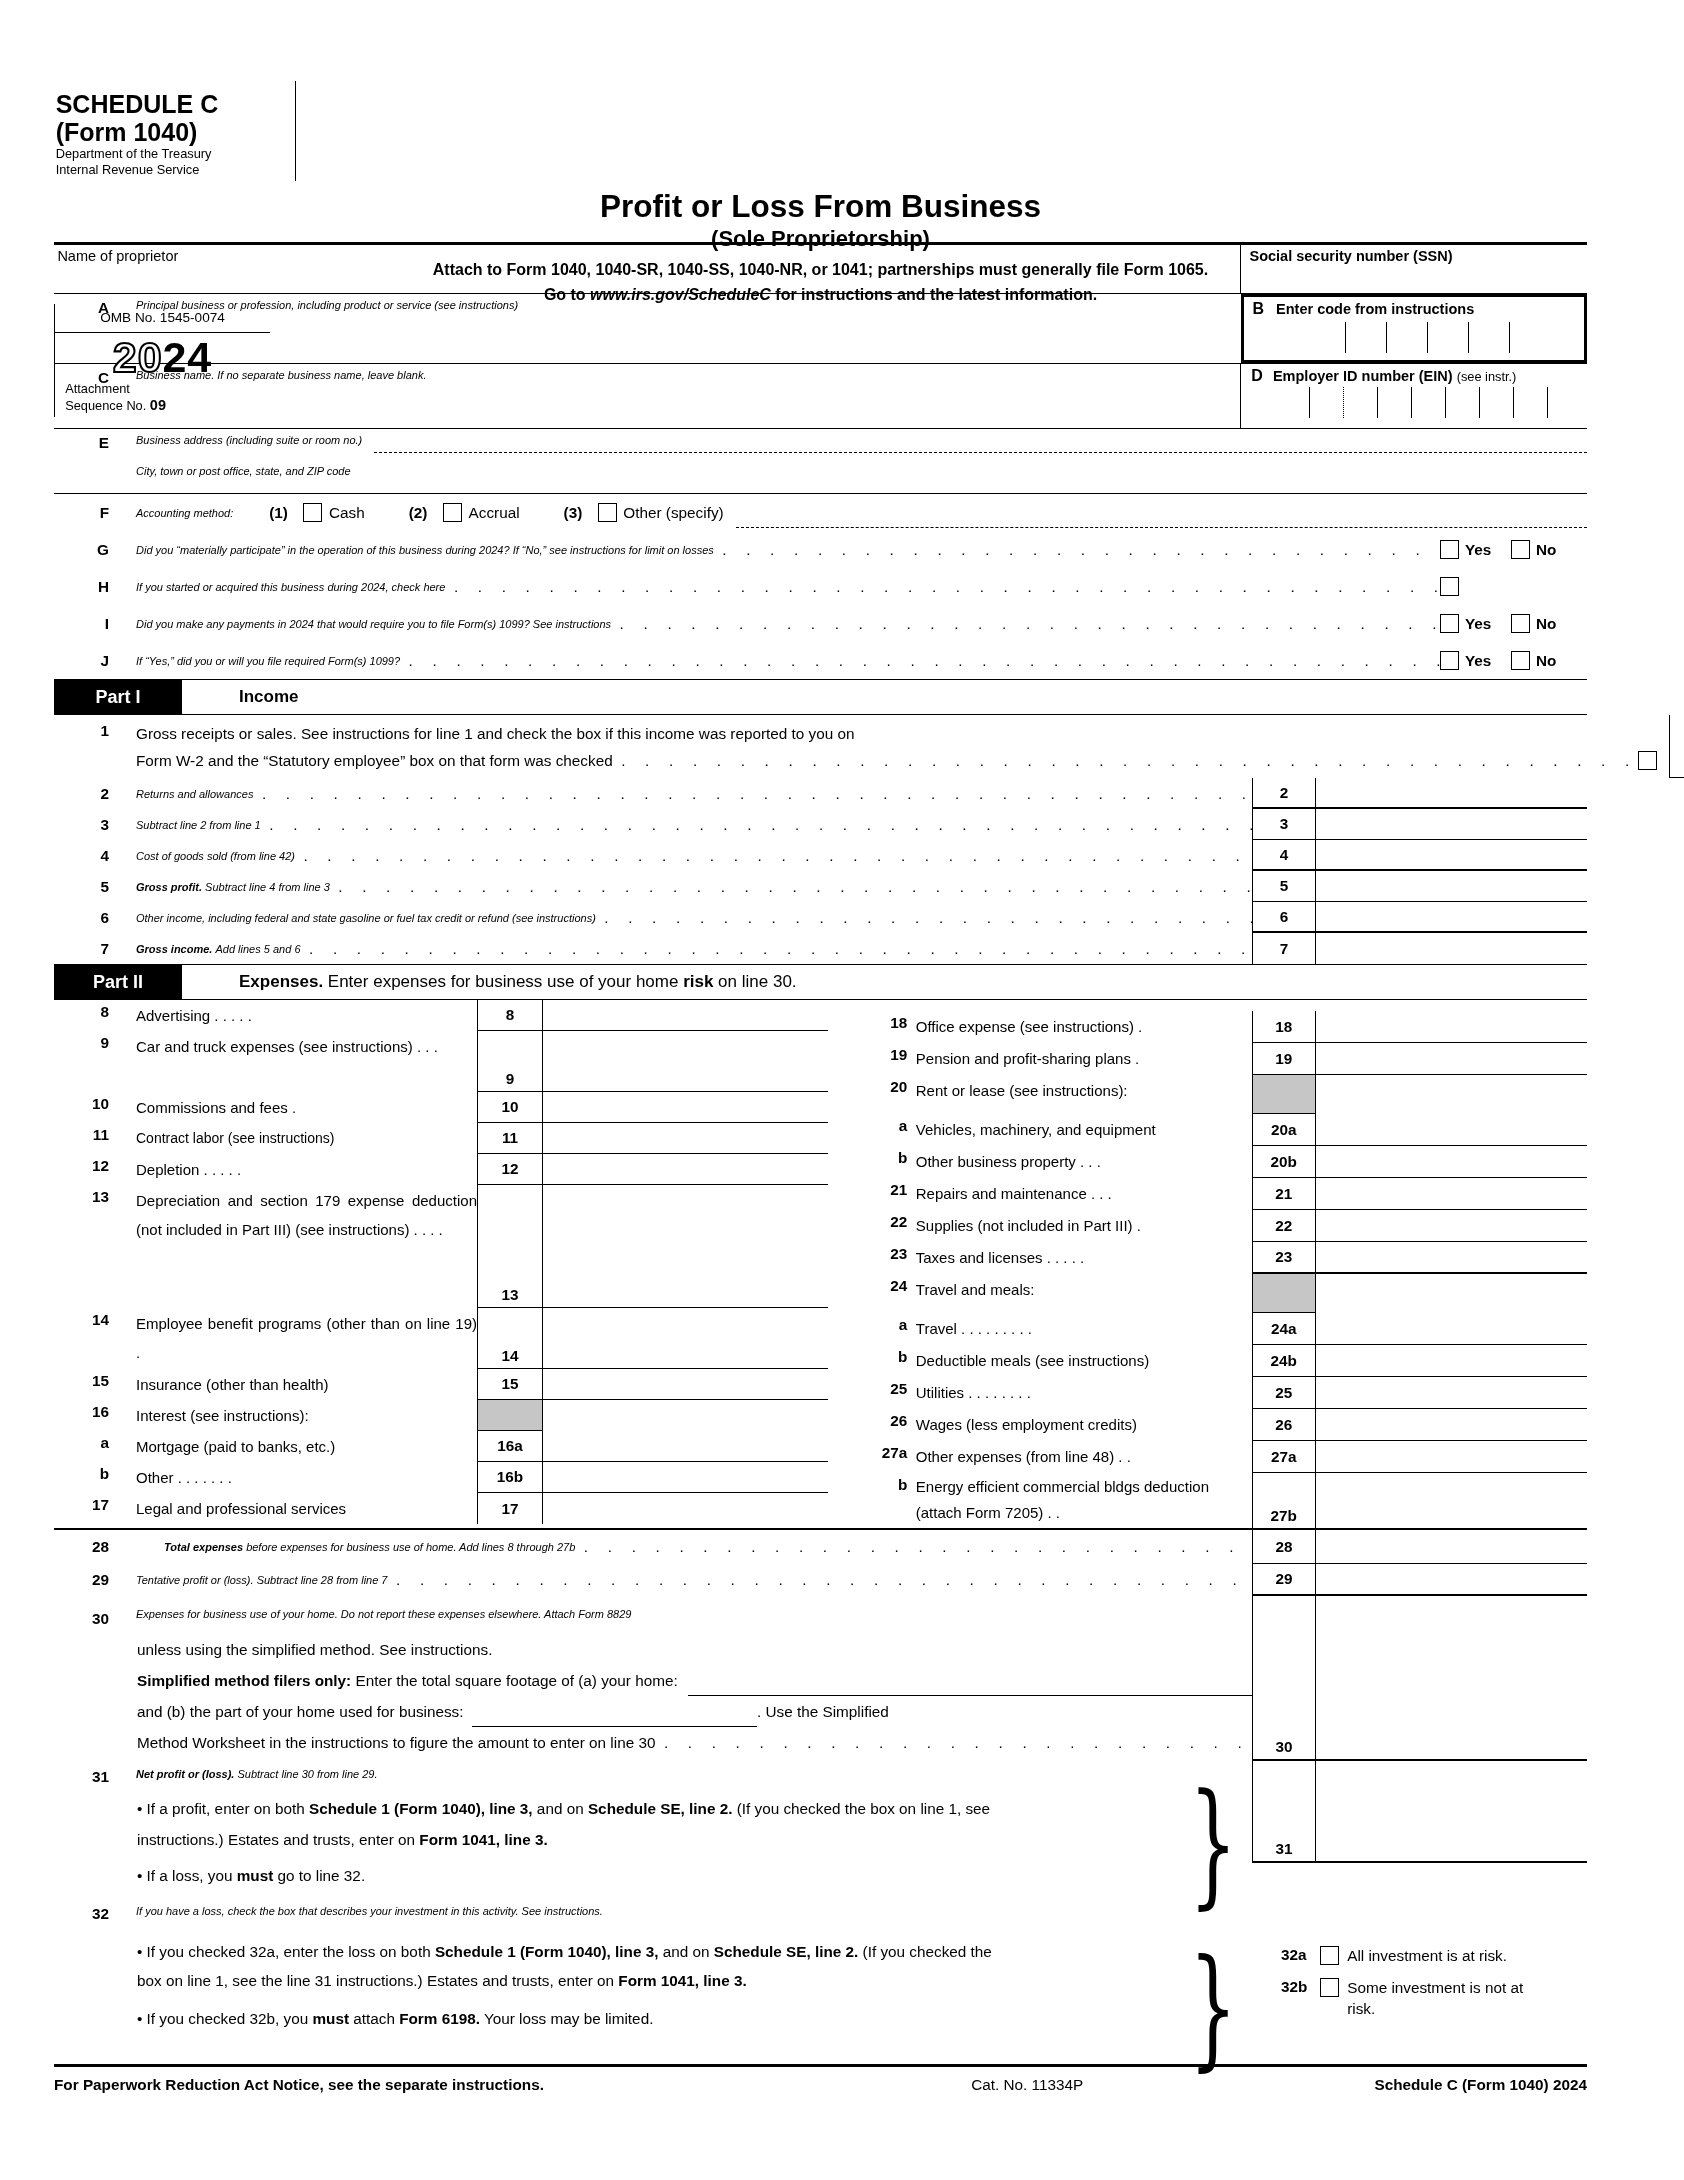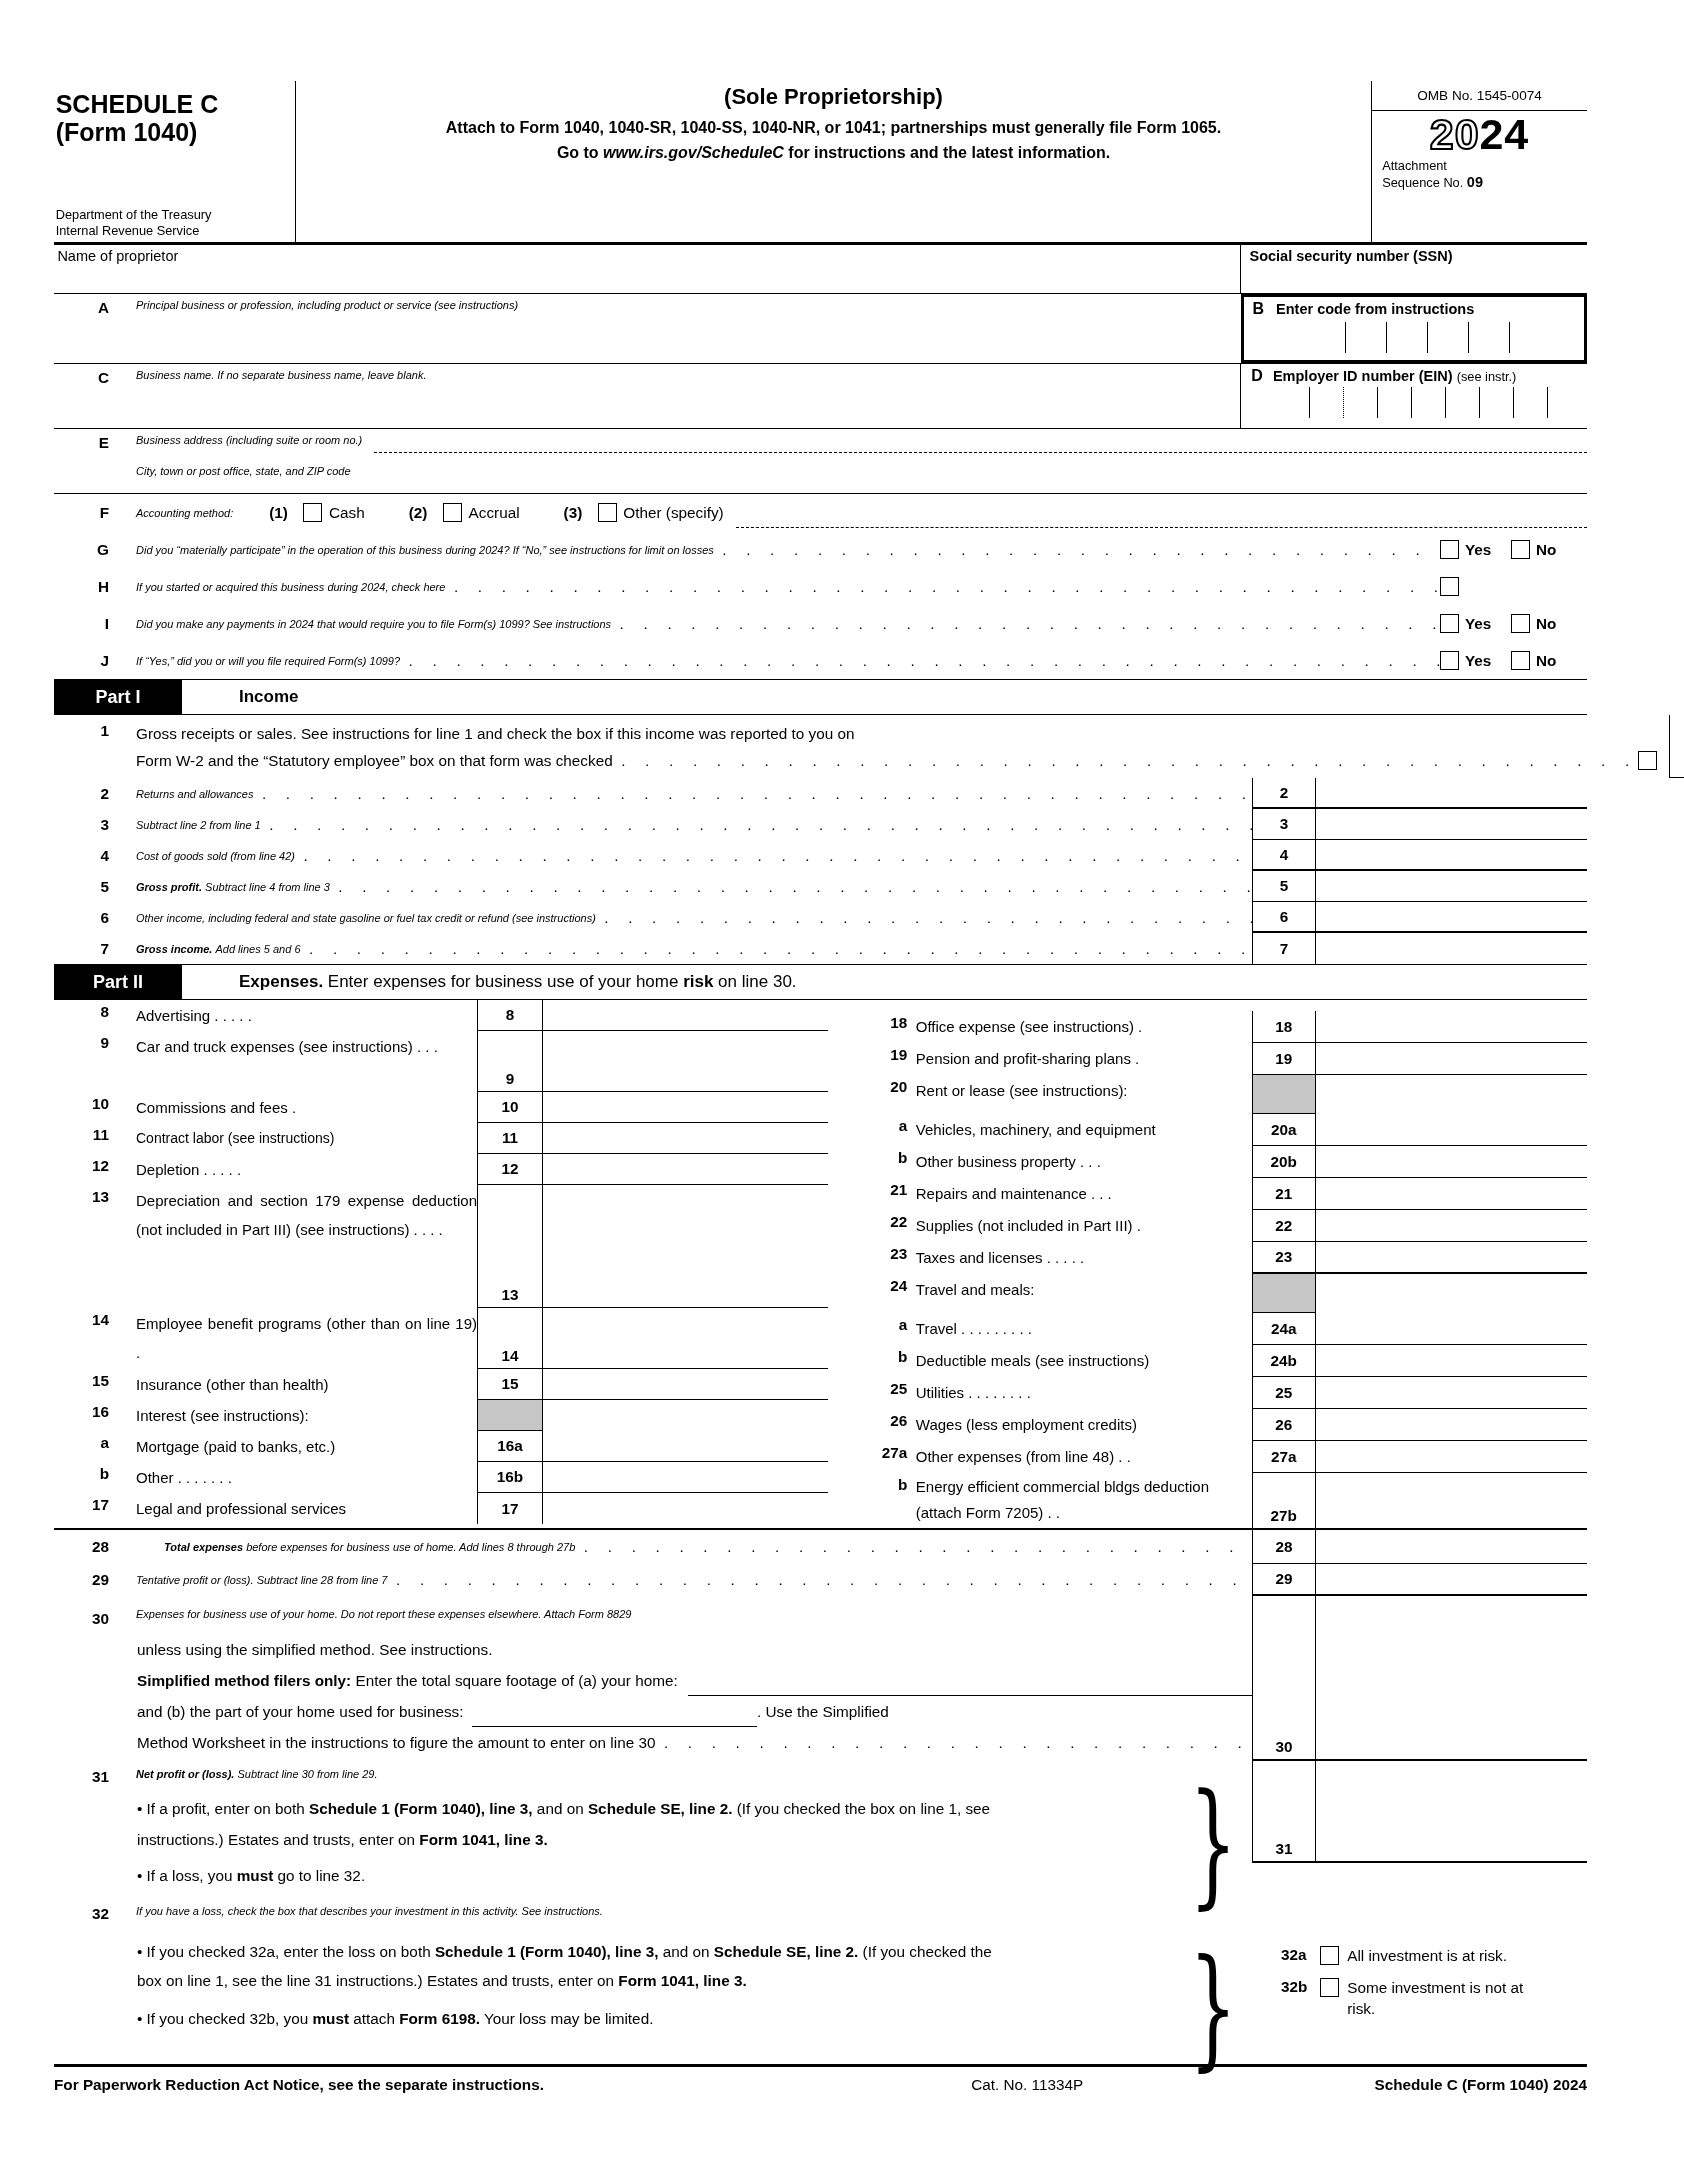--- a/index.html
+++ b/index.html
@@ -3,21 +3,21 @@
 <meta charset="utf-8">
 <style>
   html,body{margin:0;padding:0;background:#888;}
   .page{position:relative;width:1685px;height:2181px;background:#fff;color:#000;
         font-family:"Liberation Sans","DejaVu Sans",sans-serif;overflow:hidden;}
   .c{position:absolute;left:54px;top:81px;width:1533px;}
   *{box-sizing:border-box;}
   .b{font-weight:700;}
   .r{display:flex;align-items:stretch;}
   
-  .hdr{display:flex;height:164px;border-bottom:3.4px solid #000;}
+  .hdr{display:flex;height:164px;border-bottom:3.4px solid #000;flex-direction:column;}
   .hdr-left{width:242px;display:flex;flex-direction:column;padding:8.5px 8.5px 3.4px 1.7px;border-right:1.7px solid #000;}
   .sched{font-size:25px;font-weight:700;line-height:28px;}
   .dept{margin-top:auto;font-size:12.8px;line-height:16px;}
   .hdr-mid{flex:1;text-align:center;padding:1.7px 6.8px 0 6.8px;}
   .title{font-size:31.5px;font-weight:700;margin-top:5.1px;}
   .subtitle{font-size:22px;font-weight:700;margin-top:1.7px;}
   .attach{font-size:16px;font-weight:700;margin-top:8.5px;}
   .goto{font-size:16px;font-weight:700;margin-top:6.8px;}
   .hdr-right{width:216px;border-left:1.7px solid #000;display:flex;flex-direction:column;}
   .omb{font-size:13.6px;text-align:center;padding:6.8px 1.7px;border-bottom:1.7px solid #000;}
@@ -125,20 +125,21 @@
   <div class="hdr">
     <div class="hdr-left">
       <div class="sched">SCHEDULE C</div>
       <div class="sched">(Form 1040)</div>
       <div class="dept">
         <div>Department of the Treasury</div>
         <div>Internal Revenue Service</div>
       </div>
     </div>
     <div class="hdr-mid">
+      <div class="title">Profit or Loss From Business</div>
       <div class="subtitle">(Sole Proprietorship)</div>
       <div class="attach">Attach to Form 1040, 1040-SR, 1040-SS, 1040-NR, or 1041; partnerships must generally file Form 1065.</div>
       <div class="goto"><span style="font-weight: 700;">Go to </span><span style="font-weight: 700; font-style: italic;">www.irs.gov/ScheduleC</span><span style="font-weight: 700;"> for instructions and the latest information.</span></div>
     </div>
     <div class="hdr-right">
       <div class="omb">OMB No. 1545-0074</div>
       <div class="year"><span class="y-o">20</span><span class="y-s">24</span></div>
       <div class="attseq">
         <div>Attachment</div>
         <div><span>Sequence No. </span><span class="seqno">09</span></div>

